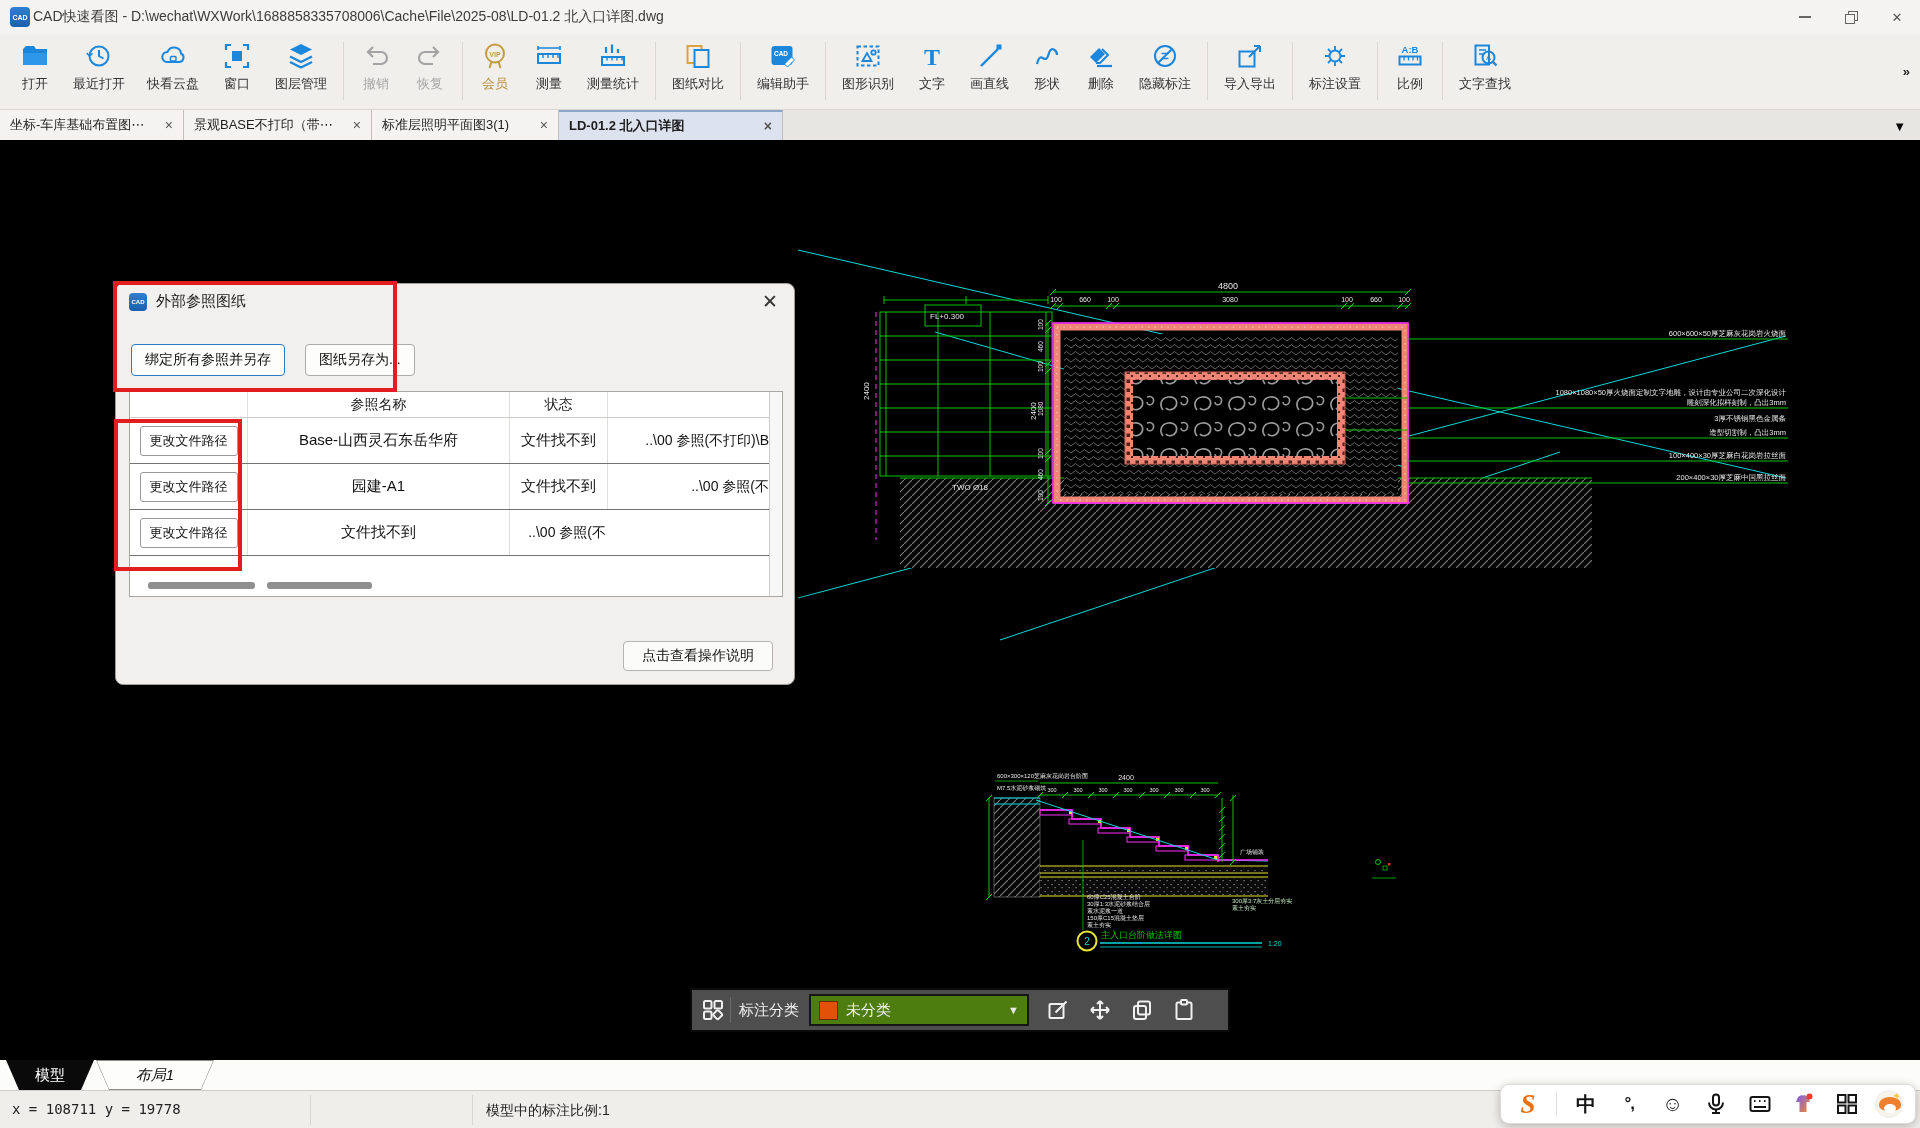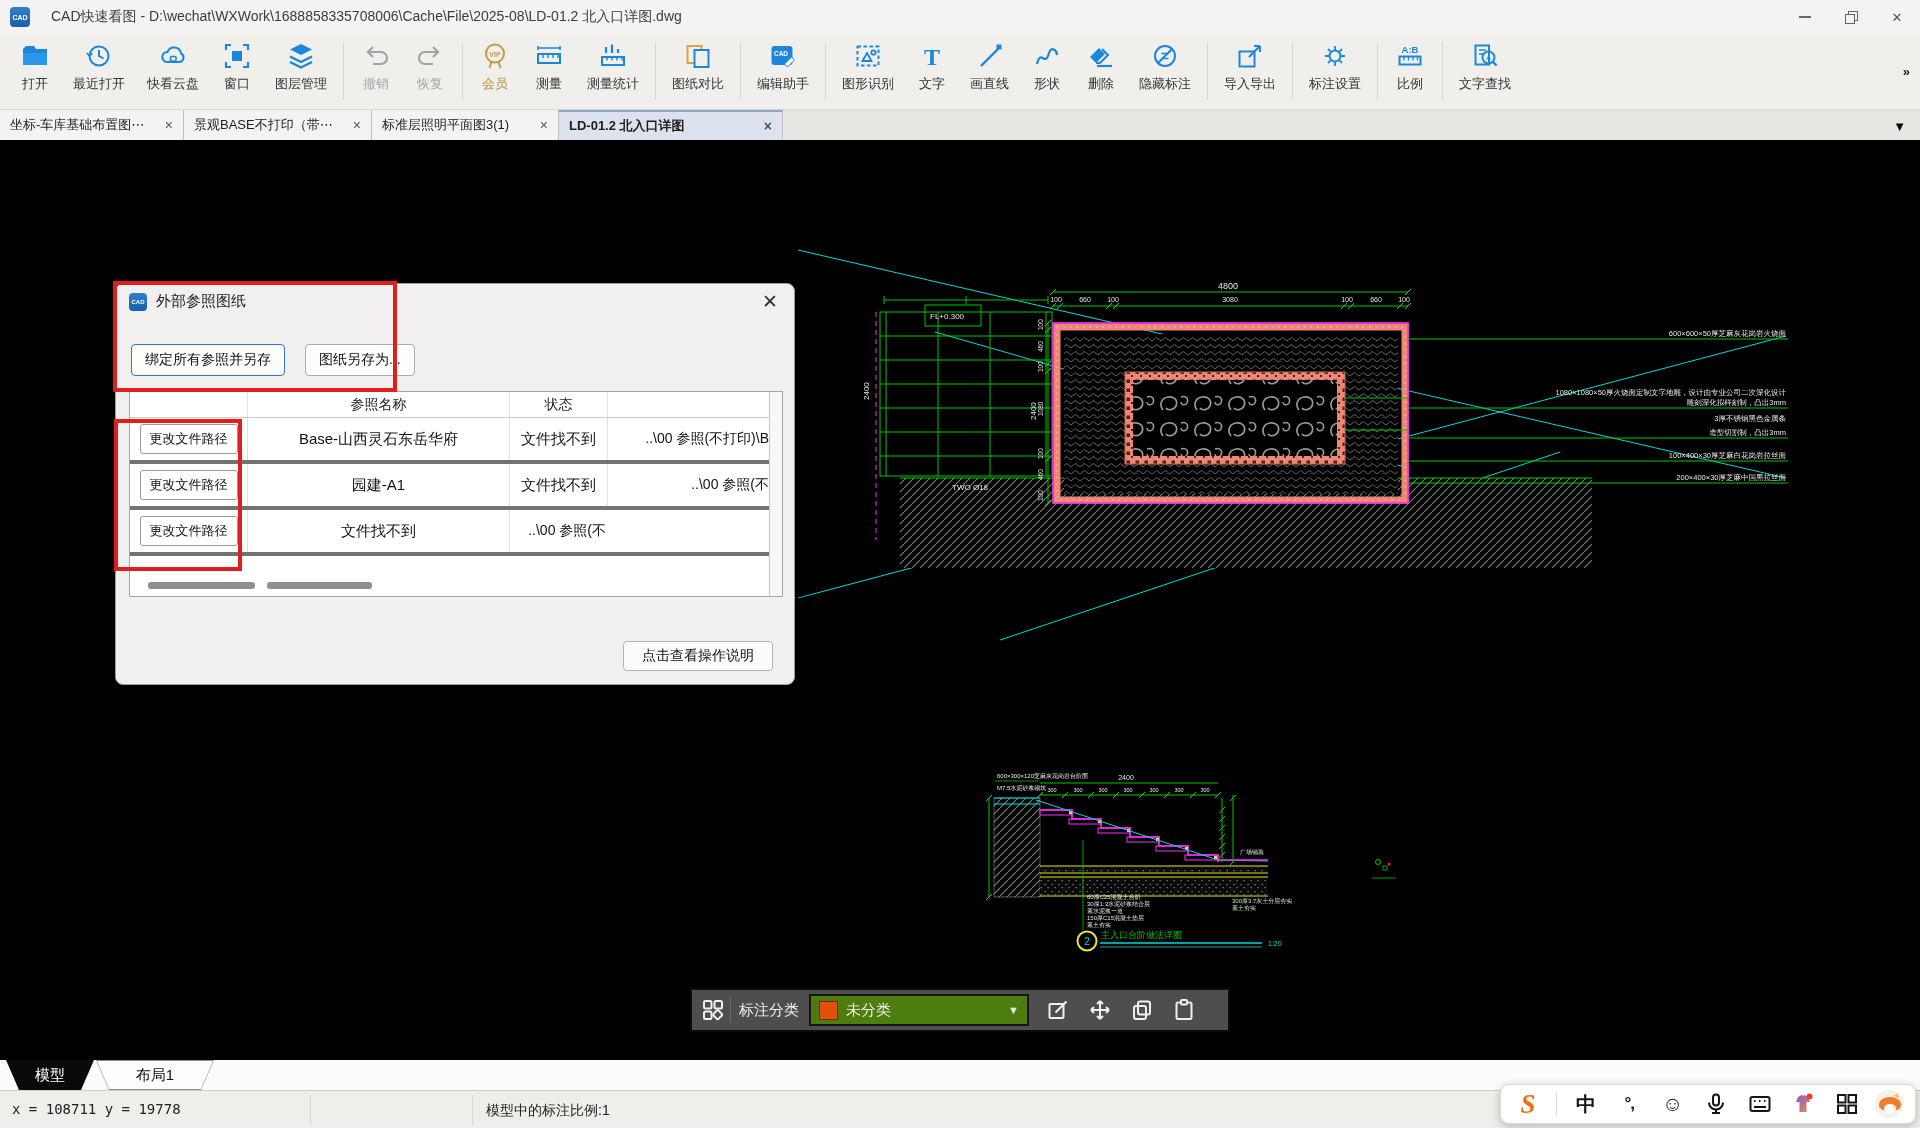--- a/index.html
+++ b/index.html
@@ -2,21 +2,21 @@
 <html><head>
 <meta charset="utf-8">
 <style>
   * { margin:0; padding:0; box-sizing:border-box; }
   html,body { width:1920px; height:1128px; overflow:hidden; }
   body { position:relative; background:#000; font-family:"Liberation Sans","DejaVu Sans",sans-serif; }
 
   
   .titlebar { position:absolute; left:0; top:0; width:1920px; height:34px; background:#f5f3f1; display:flex; align-items:center; padding-left:10px; z-index:10; }
   .appicon { width:20px; height:20px; background:linear-gradient(#2f7fd0,#1b5fae); border-radius:4px; color:#fff; font-size:7px; font-weight:bold; display:flex; align-items:center; justify-content:center; }
-  .apptitle { margin-left:21px; font-size:14px; color:#3c3c3c; }
+  .apptitle { margin-left:3px; font-size:14px; color:#3c3c3c; }
   .wincontrols { position:absolute; right:0; top:0; height:34px; display:flex; }
   .winbtn { width:46px; height:34px; display:flex; align-items:center; justify-content:center; color:#555; font-size:13px; }
   .minbar { width:12px; height:2px; background:#666; }
 
   
   .toolbar { position:absolute; left:0; top:34px; width:1920px; height:76px; background:#f1efec; border-bottom:1px solid #d9d6d1; display:flex; align-items:flex-start; padding:6px 2px 0 8px; z-index:10; }
   .titem { display:flex; flex-direction:column; align-items:center; padding:0 11px; cursor:default; }
   .titem .ticon { width:32px; height:32px; display:flex; align-items:center; justify-content:center; }
   .titem .tlabel { font-size:13px; color:#333; margin-top:3px; white-space:nowrap; }
   .titem.disabled .tlabel { color:#a8a8a8; }
@@ -41,21 +41,21 @@
   .dlg-head { position:absolute; left:13px; top:8px; display:flex; align-items:center; }
   .dlg-title { margin-left:9px; font-size:15px; color:#1b1b1b; }
   .dlg-close { position:absolute; right:16px; top:6px; font-size:19px; color:#333; }
   .dlg-btnrow { position:absolute; left:15px; top:60px; display:flex; gap:20px; }
   .btn { background:#fdfdfc; border:1px solid #adaba8; border-radius:4px; font-size:14px; color:#111; padding:6px 13px; font-family:inherit; }
   .btn.primary { border:1px solid #2e7bc4; }
   .tablebox { position:absolute; left:13px; top:107px; width:654px; height:206px; background:#fff; border:1px solid #a9a7a3; }
   .vtrack { position:absolute; right:0; top:0; width:13px; height:100%; background:#f7f7f7; border-left:1px solid #ccc; }
   .trow { display:grid; grid-template-columns:118px 262px 98px 163px; align-items:center; }
   .thead { height:26px; border-bottom:1px solid #cfcdc9; font-size:14px; color:#222; }
-  .tbody-row { height:46px; border-bottom:4px solid #737373; font-size:15px; color:#111; }
+  .tbody-row { height:46px; border-bottom:1px solid #737373; font-size:15px; color:#111; }
   .tcell { height:100%; display:flex; align-items:center; justify-content:center; border-right:1px solid #e1dfdb; overflow:hidden; }
   .tcell:last-child { border-right:none; }
   .tcell.path { justify-content:flex-end; white-space:nowrap; padding-right:2px; font-size:14px; }
   .rowbtn { background:#fff; border:1px solid #999; border-radius:3px; font-size:13px; color:#111; padding:5px 9px; font-family:inherit; white-space:nowrap; }
   .hthumb { position:absolute; bottom:7px; height:7px; background:#8f8f8f; border-radius:3px; }
   .hthumb.a { left:18px; width:107px; }
   .hthumb.b { left:137px; width:105px; }
   .helpbtn { position:absolute; left:507px; top:357px; width:150px; height:30px; background:#fbfbfa; border:1px solid #b5b3af; border-radius:4px; font-size:14px; color:#111; font-family:inherit; }
 
   
@@ -71,21 +71,21 @@
   .swatch { width:19px; height:19px; background:#e2500a; border:1px solid #6b2a05; }
   .ddrop .dval { color:#f2f2f2; font-size:15px; margin-left:8px; }
   .ddrop .dcaret { margin-left:auto; color:#e8e8e8; font-size:11px; }
   .dicon { width:26px; height:26px; margin-left:16px; display:flex; align-items:center; justify-content:center; }
 
   
   .modeltabs { position:absolute; left:0; top:1060px; width:1920px; height:30px; background:#fcfcfb; z-index:10; }
   .mtab { position:absolute; top:0; height:30px; font-size:15px; display:flex; align-items:center; justify-content:center; clip-path:polygon(0 0,100% 0,calc(100% - 13px) 100%,13px 100%); }
   .mtab.model { left:6px; width:88px; background:#0a0a0a; color:#fff; }
   .mtab.layout-outer { left:96px; width:118px; background:#8f8d89; }
-  .mtab.layout-inner { position:absolute; left:1px; top:1px; width:116px; height:28px; background:#fdfdfc; color:#111; clip-path:polygon(0 0,100% 0,calc(100% - 12px) 100%,12px 100%); display:flex; align-items:center; justify-content:center; font-size:15px; }
+  .mtab.layout-inner { position:absolute; left:1px; top:1px; width:116px; height:28px; background:#fdfdfc; color:#111; clip-path:polygon(0 0,100% 0,calc(100% - 12px) 100%,12px 100%); display:flex; align-items:center; justify-content:center; font-size:15px;font-style:italic; }
   .statusbar { position:absolute; left:0; top:1090px; width:1920px; height:38px; background:#f0eeeb; border-top:1px solid #d0cec9; z-index:10; }
   .coords { position:absolute; left:12px; top:10px; font-family:"DejaVu Sans Mono",monospace; font-size:14px; color:#222; }
   .ssep { position:absolute; top:4px; width:1px; height:30px; background:#d9d7d2; }
   .scalenote { position:absolute; left:486px; top:11px; font-size:14px; color:#222; }
 
   
   .imebar { position:absolute; left:1500px; top:1084px; width:416px; height:40px; background:#fff; border:1px solid #dcdcdc; border-radius:9px; box-shadow:0 2px 10px rgba(0,0,0,.25); display:flex; align-items:center; justify-content:space-between; padding:0 12px; z-index:50; }
   .imeitem { display:flex; align-items:center; justify-content:center; width:30px; height:30px; }
   .ime-s { color:#f07010; font-size:27px; font-weight:bold; font-family:"Liberation Serif",serif; font-style:italic; }
   .ime-sep { width:1px; height:24px; background:#ddd; }

